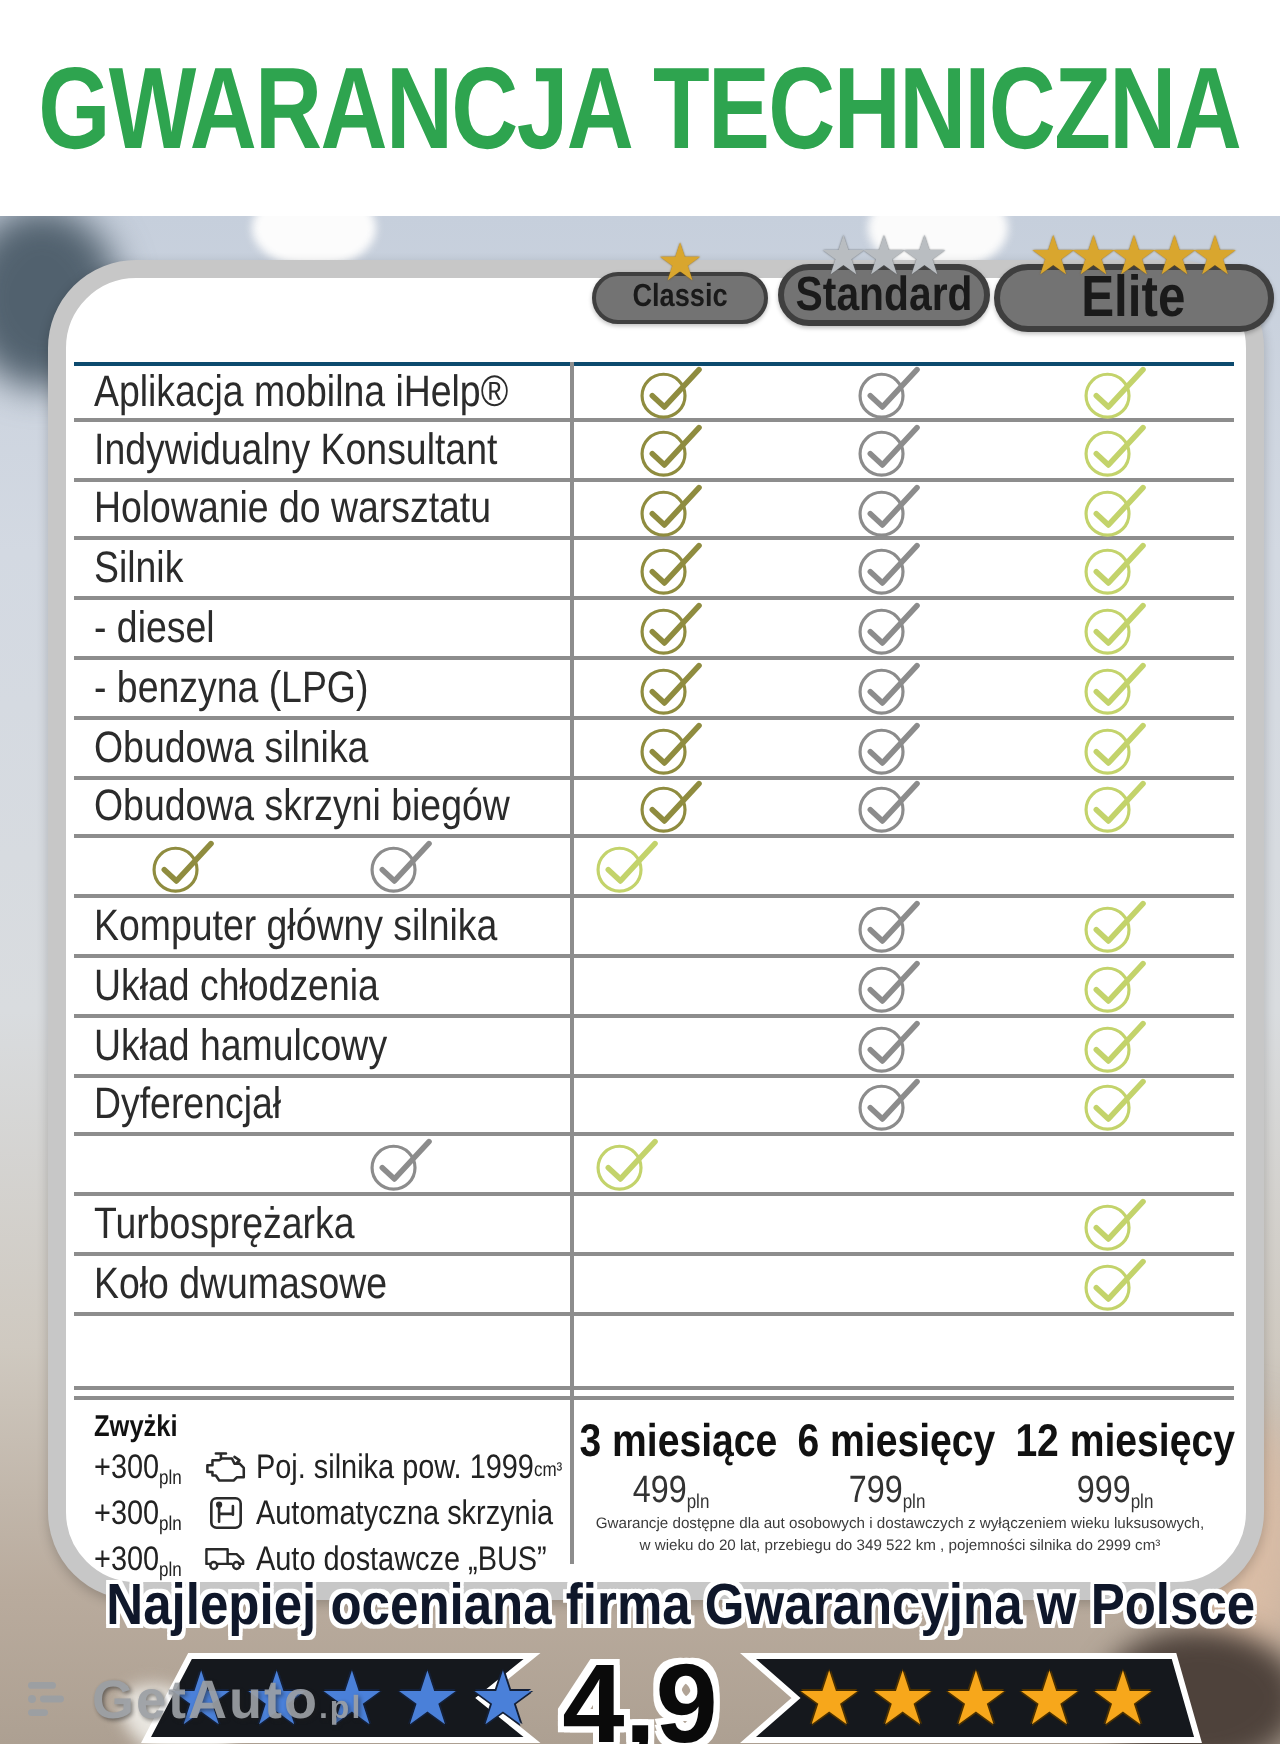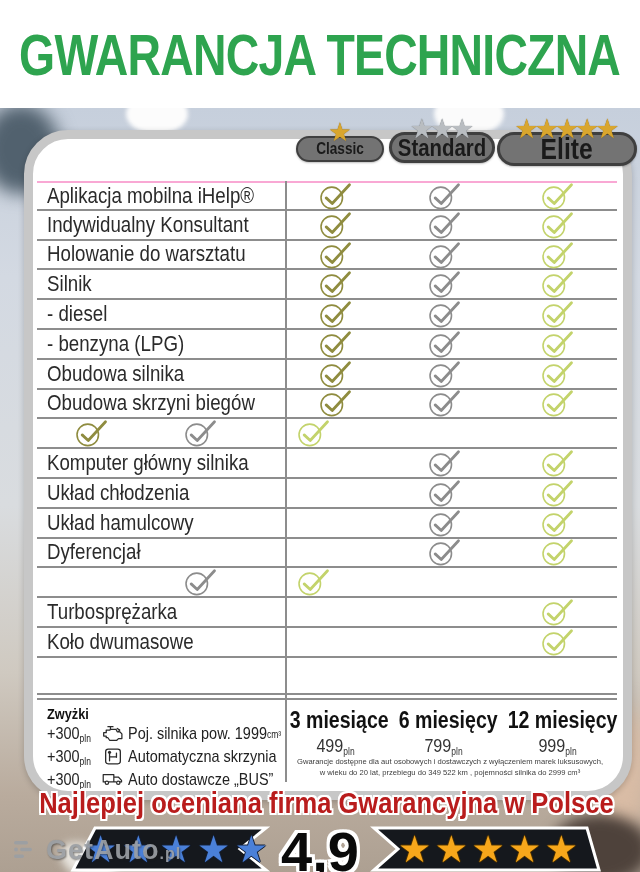--- a/index.html
+++ b/index.html
@@ -34,21 +34,21 @@
   .badge-elite { left:497px; top:132px; } .badge-elite .pill { width:140px; height:34px; border-radius:18px; font-size:29px; }
   .badge-elite .stars-row { bottom:24px; } .badge-elite .star { font-size:27px; text-shadow:0 0 1px #7c5a10; }
 
   
   .card { position:absolute; left:24px; top:130px; width:608px; height:670px; z-index:1;
     background:#fff; border:9px solid #c7c7c7; border-radius:44px; box-shadow:0 2px 6px rgba(0,0,0,.2); }
   .card-inner { position:relative; width:100%; height:100%; }
 
   .table-wrap { position:absolute; top:42px; left:4px; width:580px; }
   .trow { display:flex; height:29.8px; border-bottom:2px solid #8d8d8d; }
-  .trow:first-child { border-top:2px solid #f9a8d4; }
+  .trow:first-child { border-top:2px solid #0c4a6e; }
   .tlabel { width:244px; display:flex; align-items:center; padding-left:10px; font-size:22px; color:#2b2b2b; white-space:nowrap; overflow:visible; }
   .cond { display:inline-block; transform:scaleX(0.85); transform-origin:left center; white-space:nowrap; }
   .cond-c { display:inline-block; transform:scaleX(0.85); transform-origin:center center; white-space:nowrap; }
   .tcell { display:flex; align-items:center; justify-content:center; }
   .col-classic { width:109px; } .col-standard { width:108px; } .col-elite { width:119px; }
   svg.check { width:37px; height:28px; fill:none; stroke-linecap:round; stroke-linejoin:round; }
   svg.check circle { stroke-width:1.7; } svg.check path { stroke-width:3; }
 
   .vdivider { position:absolute; top:42px; left:252px; width:2px; height:601px; background:#8d8d8d; }
   .dbl-line { position:absolute; top:554px; left:4px; width:580px; height:7px; border-top:2px solid #8d8d8d; border-bottom:2px solid #8d8d8d; }
@@ -65,22 +65,22 @@
 
   .plans-area { width:336px; position:relative; }
   .plans { display:flex; padding-top:3px; }
   .plan { text-align:center; }
   .plan-duration { font-size:23px; font-weight:bold; color:#111; }
   .plan-price { font-size:19px; color:#333; margin-top:1px; }
   .disclaimer { position:absolute; left:4px; right:2px; top:52px; text-align:center; font-size:7.6px; color:#3c3c3c; line-height:1.5; }
 
   
   .banner-heading { position:absolute; left:0; top:787px; width:620px; text-align:center; z-index:2;
-    font-size:29px; font-weight:bold; color:#b91c1c; white-space:nowrap;
-    text-shadow:-2px -2px 0 #fff, 2px -2px 0 #fff, -2px 2px 0 #fff, 2px 2px 0 #fff, 0 -2px 0 #fff, 0 2px 0 #fff, -2px 0 0 #fff, 2px 0 0 #fff; }
+    font-size:29px; font-weight:bold; color:#0f172a; white-space:nowrap;
+    text-shadow:-2px -2px 0 #fff, 2px -2px 0 #fff, -2px 2px 0 #fff, 2px 2px 0 #fff, 0 -2px 0 #fff, 0 2px 0 #fff, -2px 0 0 #fff, 2px 0 0 #fff;padding-left:14px; }
   .banner-heading span { display:inline-block; transform:scaleX(0.88); }
   .ribbon { position:absolute; left:0; top:826px; width:640px; height:46px; z-index:2; }
   .ribbon svg.wings { position:absolute; left:0; top:0; width:640px; height:46px; }
   .wing { fill:#15181d; stroke:#fff; stroke-width:3; }
   .ribbon-stars { position:absolute; top:0; height:46px; display:flex; align-items:center; justify-content:space-between; }
   .ribbon-stars .star { font-family:"DejaVu Sans", sans-serif; font-size:37px; line-height:1; }
   .stars-left { left:84px; width:184px; }
   .stars-left .star { color:#4a80d9; text-shadow:0 1px 0 #142038, 0 -1px 0 #142038, 1px 0 0 #142038, -1px 0 0 #142038; }
   .stars-right { left:398px; width:180px; }
   .stars-right .star { color:#f7a71b; text-shadow:0 1px 0 #4a3000, 0 -1px 0 #4a3000, 1px 0 0 #4a3000, -1px 0 0 #4a3000; }
@@ -505,21 +505,21 @@
               <div class="plan col-standard">
                 <div class="plan-duration"><span class="cond-c">6 miesięcy</span></div>
                 <div class="plan-price"><span class="cond-c">799<span class="sub">pln</span></span></div>
               </div>
               <div class="plan col-elite">
                 <div class="plan-duration"><span class="cond-c">12 miesięcy</span></div>
                 <div class="plan-price"><span class="cond-c">999<span class="sub">pln</span></span></div>
               </div>
             </div>
           <div class="disclaimer">
-            <div>Gwarancje dostępne dla aut osobowych i dostawczych z wyłączeniem marek luksusowych,</div>
+            <div>Gwarancje dostępne dla aut osobowych i dostawczych z wyłączeniem wieku luksusowych,</div>
             <div>w wieku do 20 lat, przebiegu do 349 522 km , pojemności silnika do 2999 cm³</div>
           </div>
         </div>
       </div>
     </div>
   </div>
 
   <div class="banner-heading">
     <span>Najlepiej oceniana firma Gwarancyjna w Polsce</span>
   </div>

